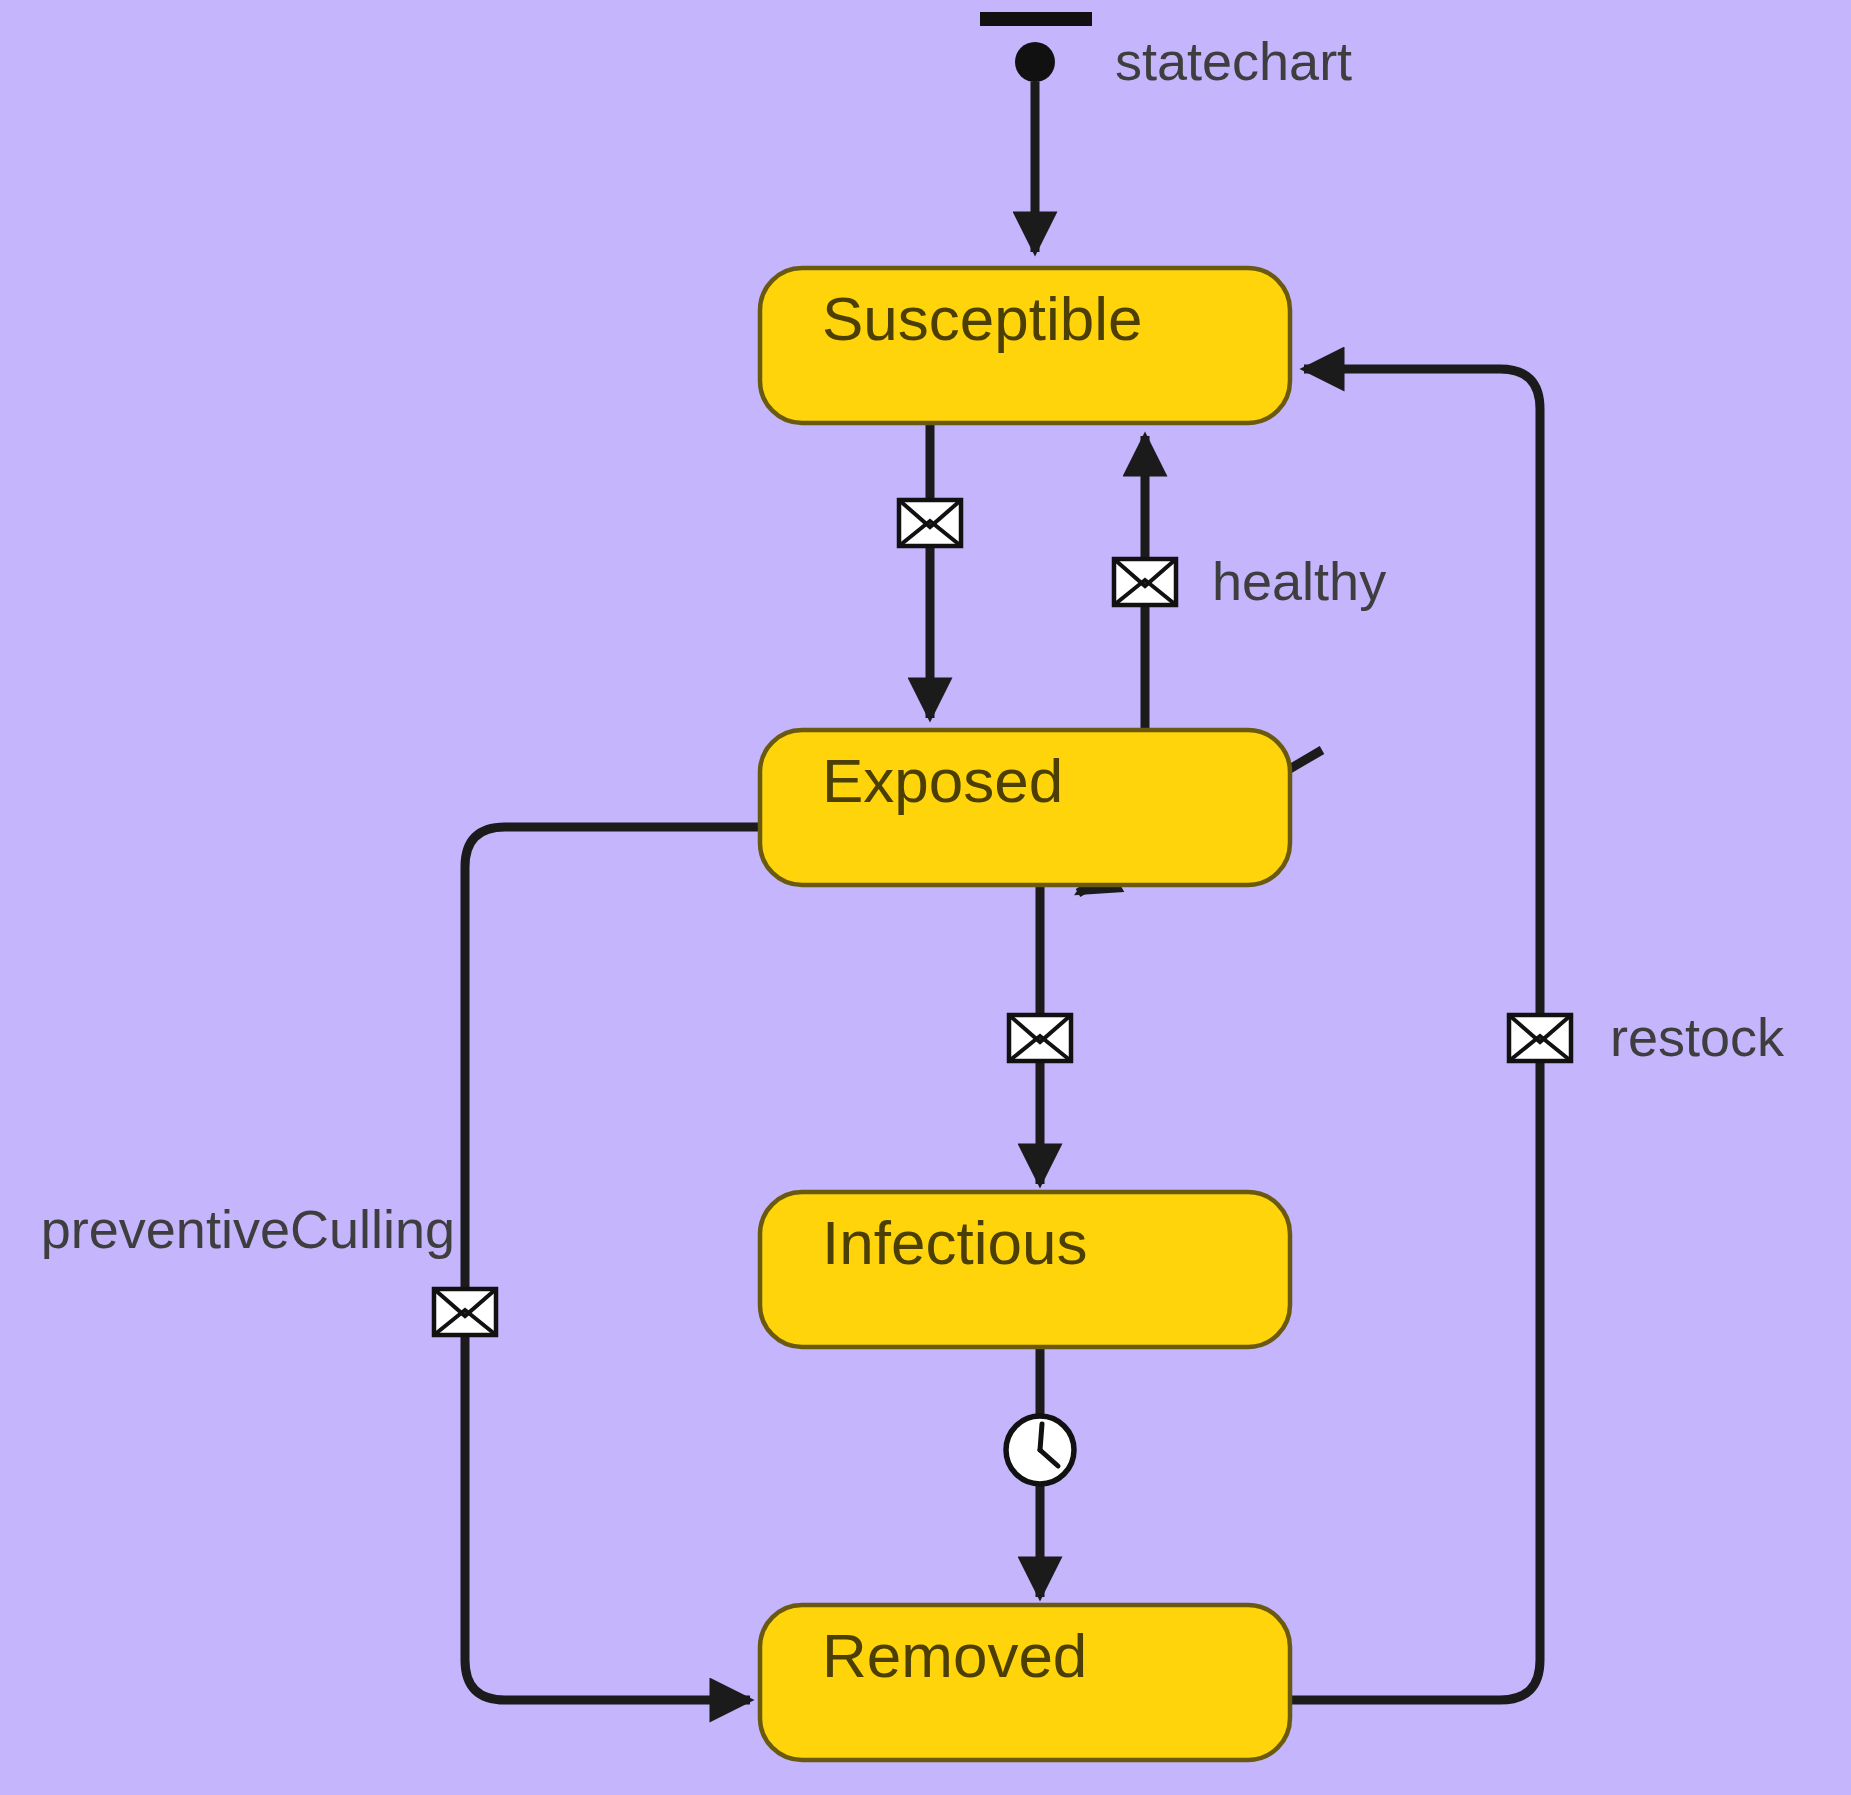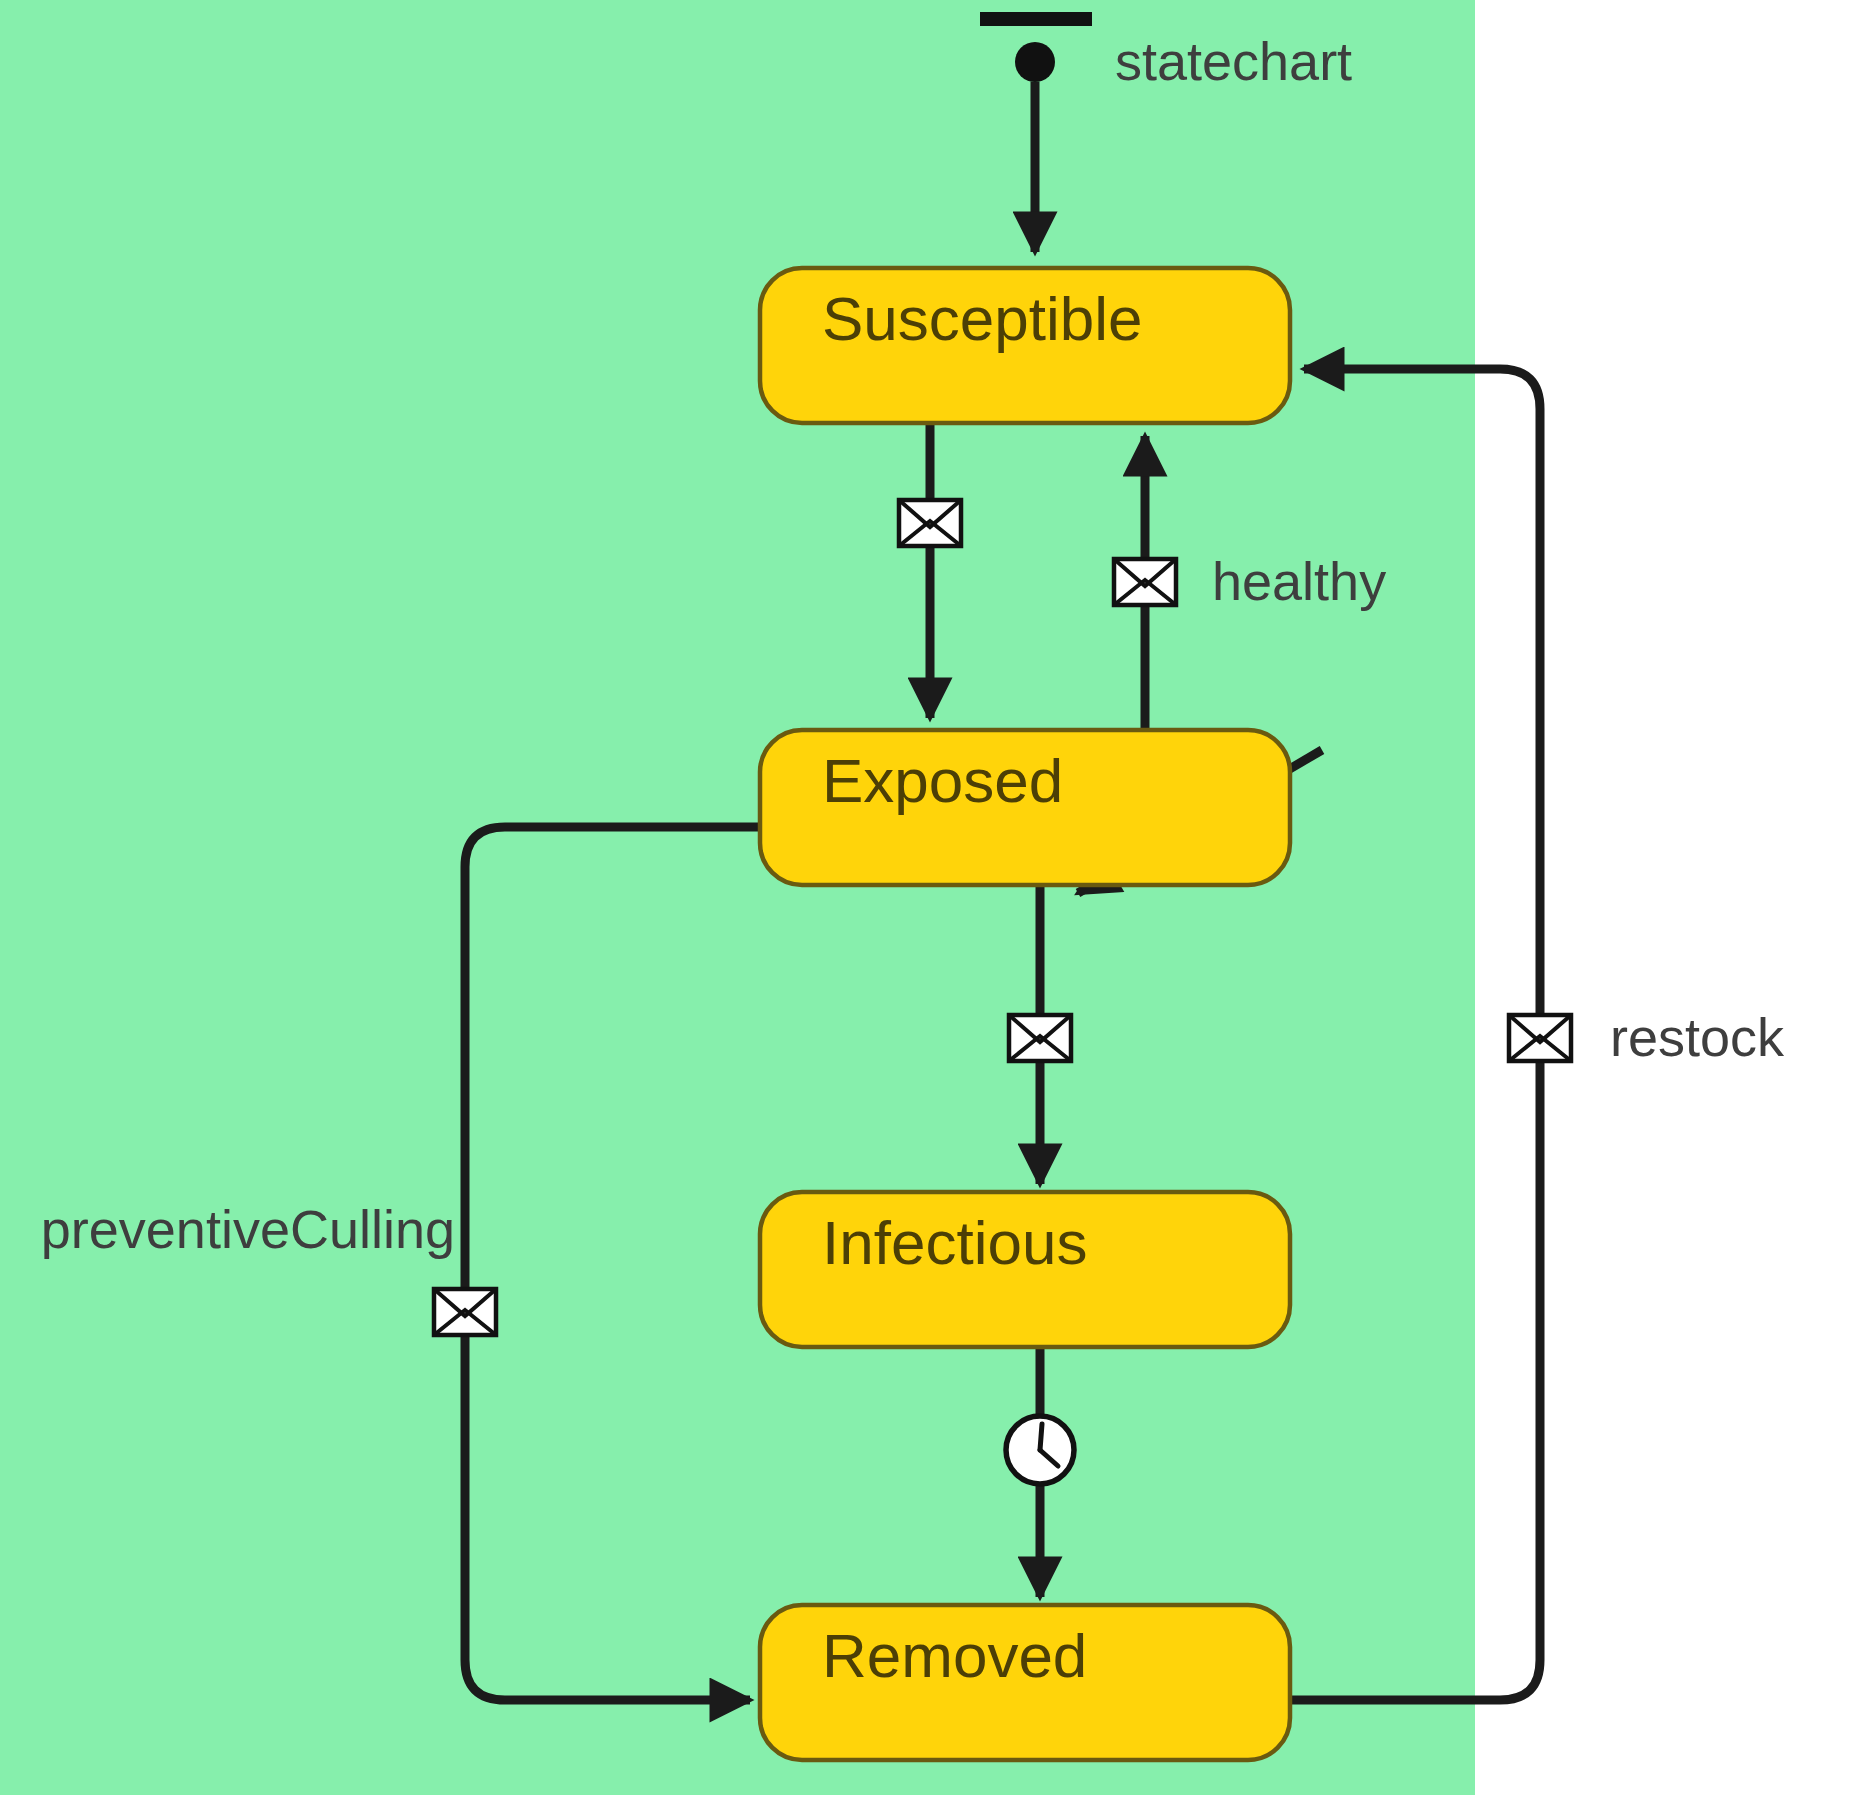--- a/index.html
+++ b/index.html
@@ -1,20 +1,20 @@
 <!DOCTYPE html>
 <html><head>
 <meta charset="utf-8">
 <style>
   html, body { margin: 0; padding: 0; background: #ffffff; }
   .stage {
     position: relative;
-    width: 1475px;
+    width: 1851px;
     height: 1795px;
-    background: #86efac;
+    background: #c4b5fd;
     font-family: "Liberation Sans", sans-serif;
   }
   svg { display: block; }
 
   .flow-line {
     fill: none;
     stroke: #1b1b1b;
     stroke-width: 9;
   }
   .state-box {

